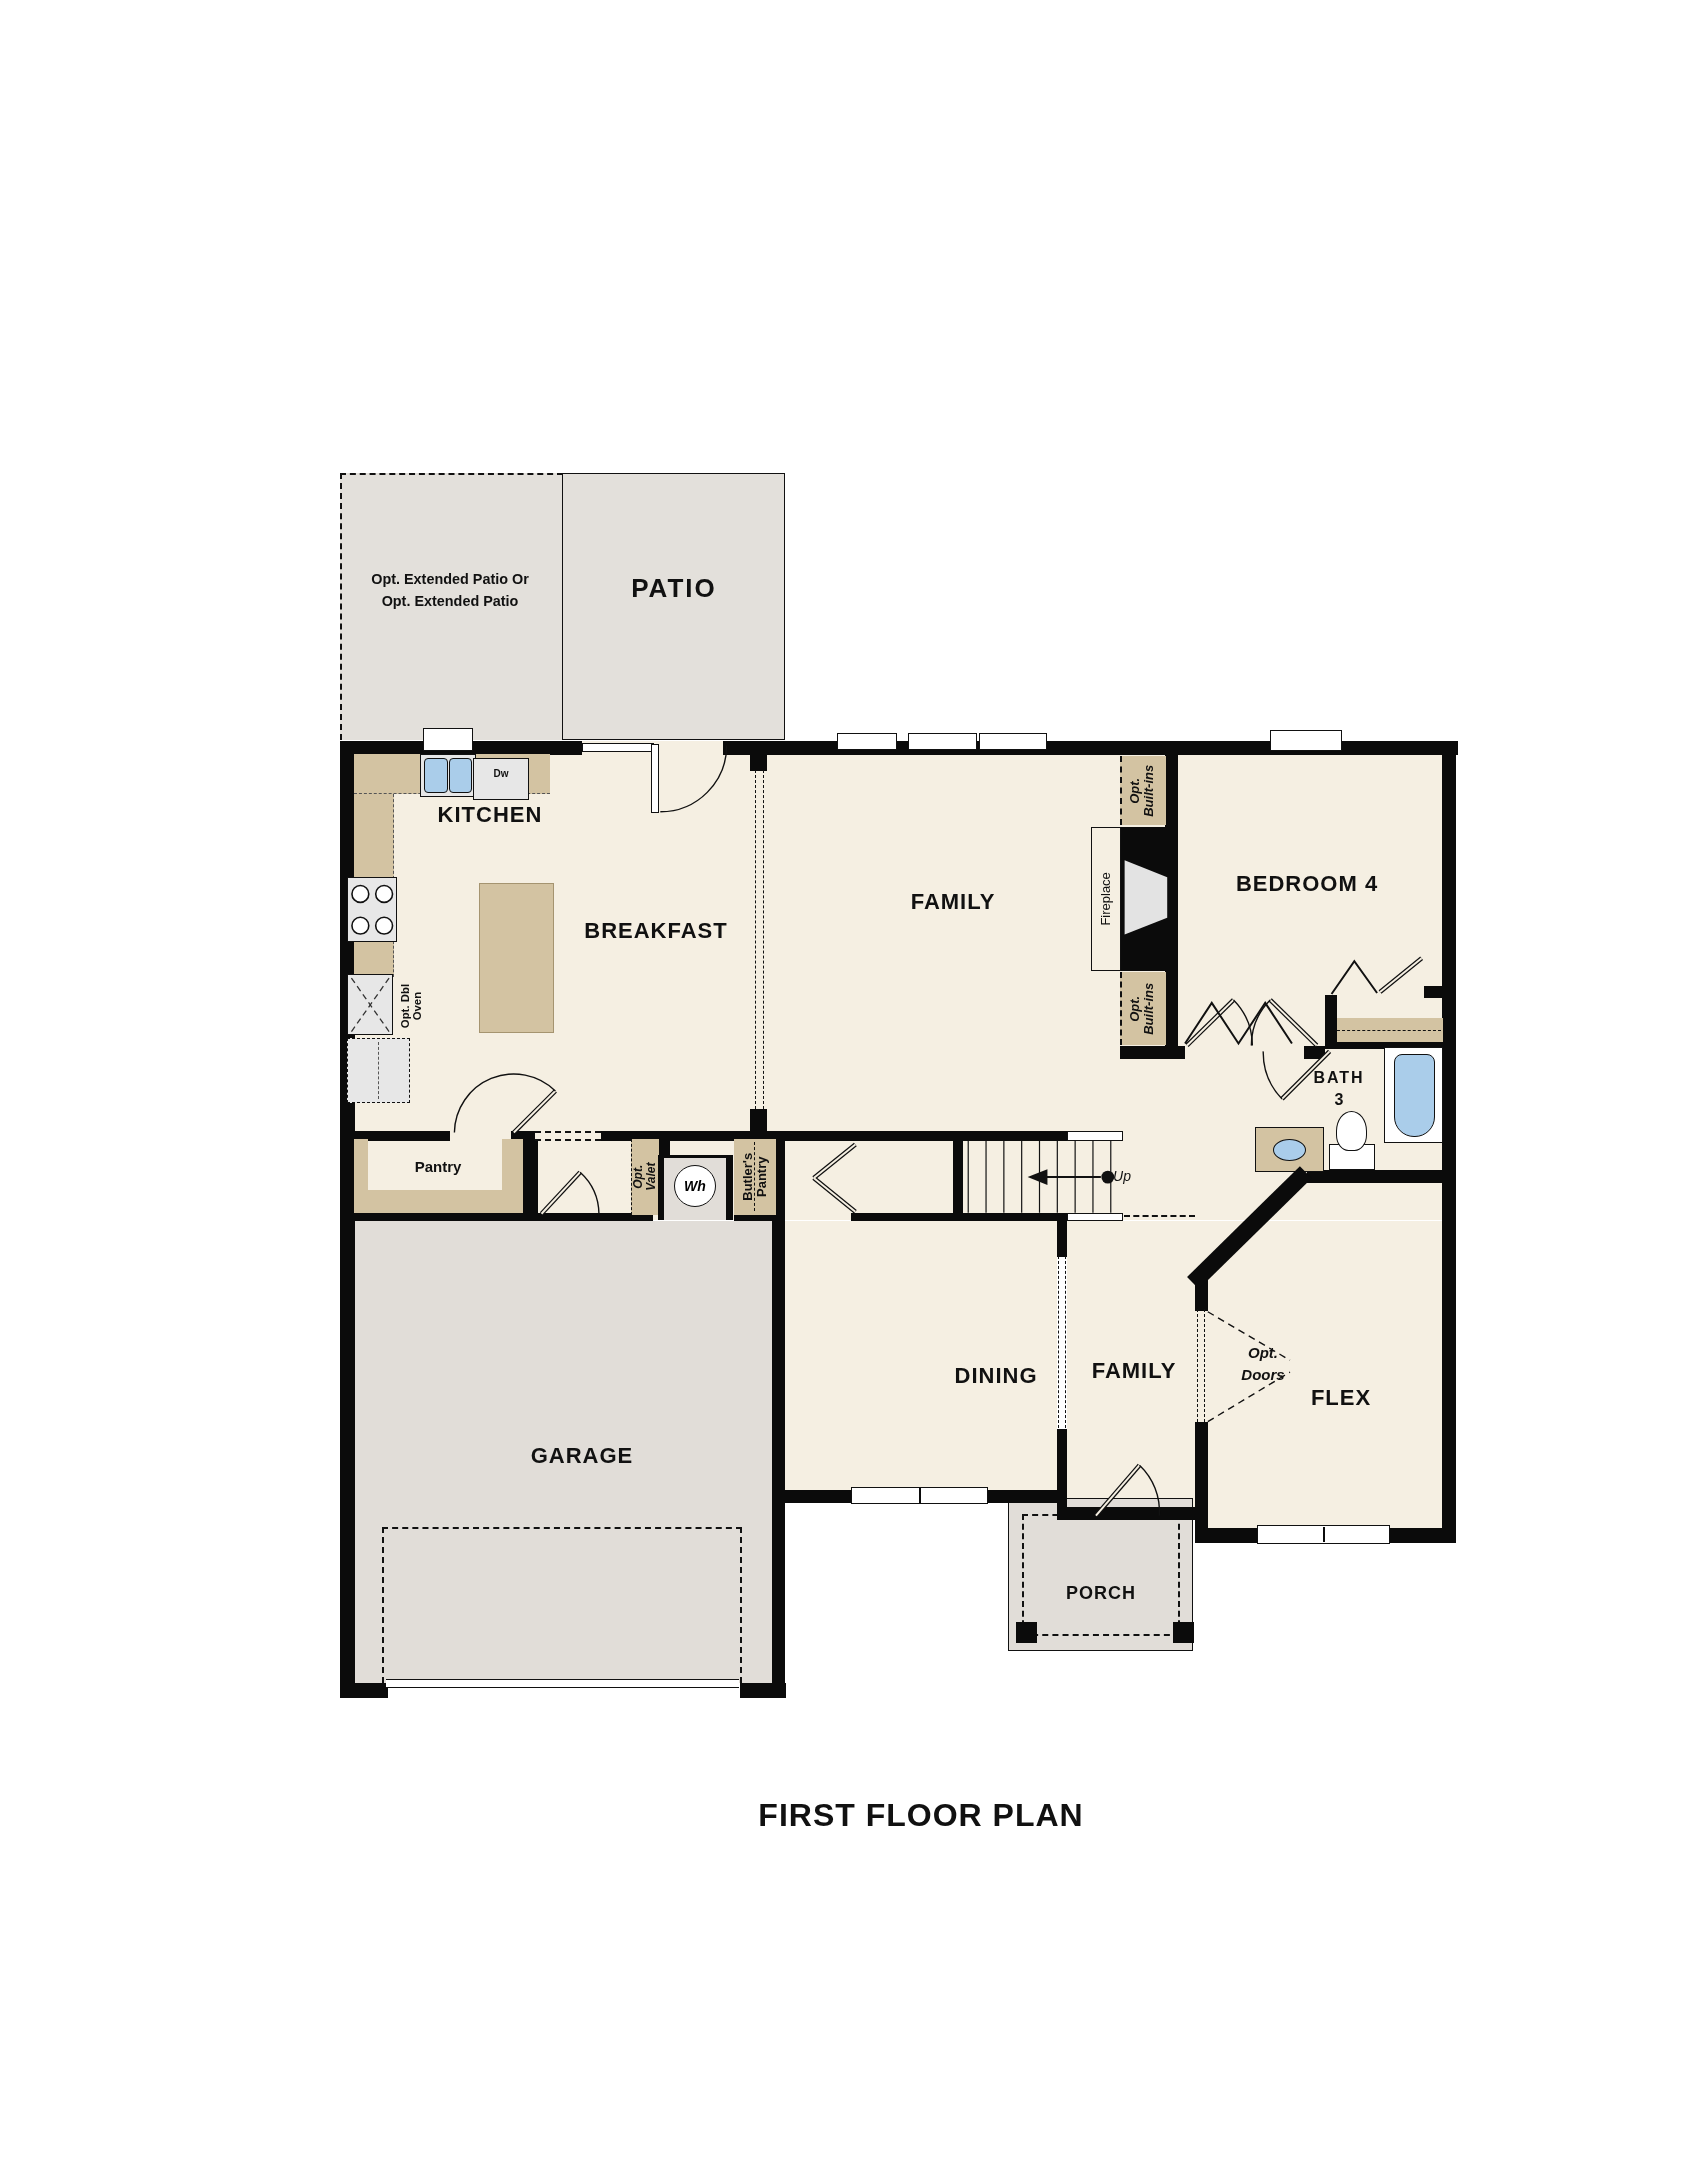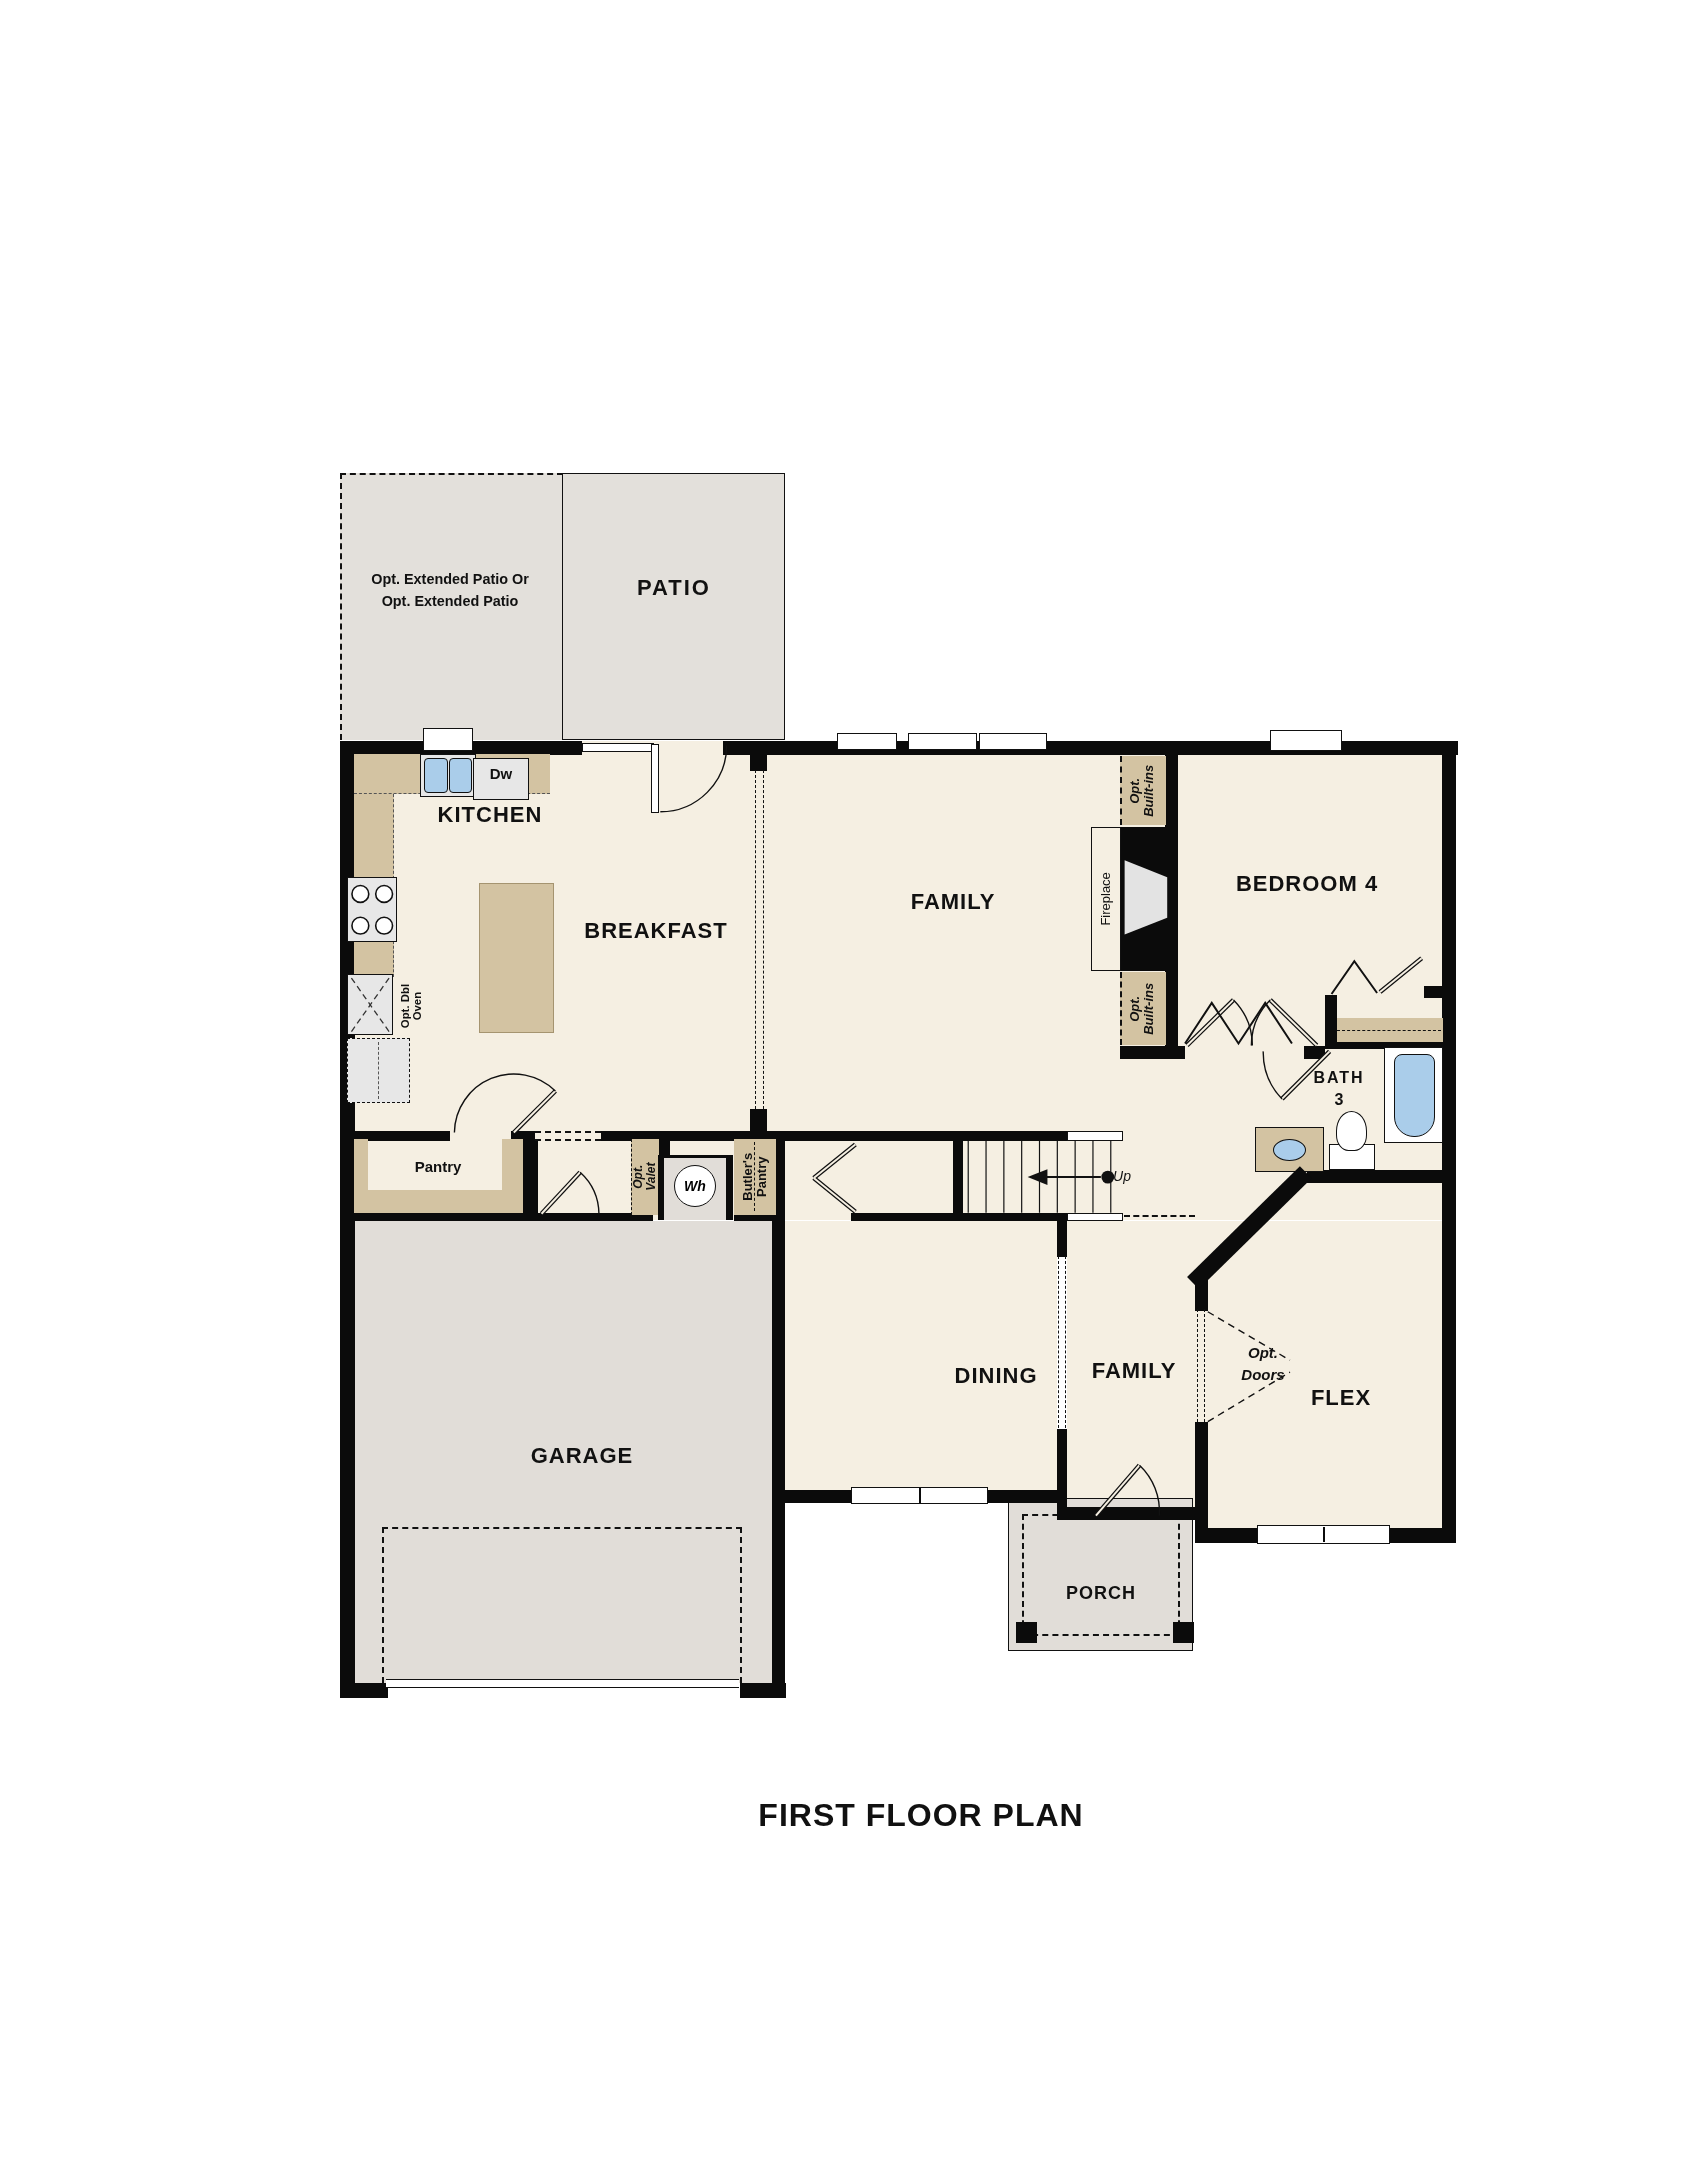--- a/index.html
+++ b/index.html
@@ -209,34 +209,34 @@
     <polyline points="1345,1004 1368,971 1391,1003" fill="none" stroke="#111" stroke-width="2"></polyline>
 
     <g stroke="#111" stroke-width="1.4" stroke-dasharray="7 5" fill="none">
       <line x1="1220" y1="1325" x2="1303" y2="1374"></line>
       <line x1="1220" y1="1436" x2="1303" y2="1386"></line>
     </g>
   </svg>
 
   <div class="lbl" style="left:450px;top:579px;font-size:14.4px;">Opt. Extended Patio Or</div>
   <div class="lbl" style="left:450px;top:601px;font-size:14.4px;">Opt. Extended Patio</div>
-  <div class="lbl" style="left:674px;top:588px;font-size:22px;letter-spacing:2px;">PATIO</div>
+  <div class="lbl" style="left:674px;top:588px;font-size:26px;letter-spacing:2px;">PATIO</div>
   <div class="lbl room" style="left:490px;top:815px;">KITCHEN</div>
   <div class="lbl room" style="left:656px;top:931px;">BREAKFAST</div>
   <div class="lbl room" style="left:953px;top:902px;">FAMILY</div>
   <div class="lbl room" style="left:1307px;top:884px;">BEDROOM 4</div>
   <div class="lbl" style="left:1339px;top:1078px;font-size:16px;letter-spacing:2px;">BATH</div>
   <div class="lbl" style="left:1339px;top:1100px;font-size:16px;">3</div>
   <div class="lbl room" style="left:968px;top:1376px;margin-left:28px;">DINING</div>
   <div class="lbl room" style="left:1134px;top:1371px;">FAMILY</div>
   <div class="lbl room" style="left:1341px;top:1398px;">FLEX</div>
   <div class="lbl room" style="left:582px;top:1456px;">GARAGE</div>
   <div class="lbl" style="left:1101px;top:1593px;font-size:18px;letter-spacing:1px;">PORCH</div>
   <div class="lbl" style="left:438px;top:1166px;font-size:15px;">Pantry</div>
-  <div class="lbl" style="left:501px;top:773px;font-size:15px;text-align:center;">Dw</div>
+  <div class="lbl" style="left:501px;top:773px;font-size:10px;text-align:center;">Dw</div>
   <div class="lbl" style="left:1122px;top:1176px;font-size:14px;font-weight:normal;font-style:italic;">Up</div>
   <div class="lbl ital" style="left:1263px;top:1352px;font-size:15px;">Opt.</div>
   <div class="lbl ital" style="left:1263px;top:1374px;font-size:15px;">Doors</div>
 
   <div class="rotbox" style="left:392px;top:974px;width:38px;height:65px;">
     <div class="rot" style="font-size:11.4px;font-weight:bold;">
       <span>Opt. Dbl</span><br>
       <span>Oven</span>
     </div>
   </div>

